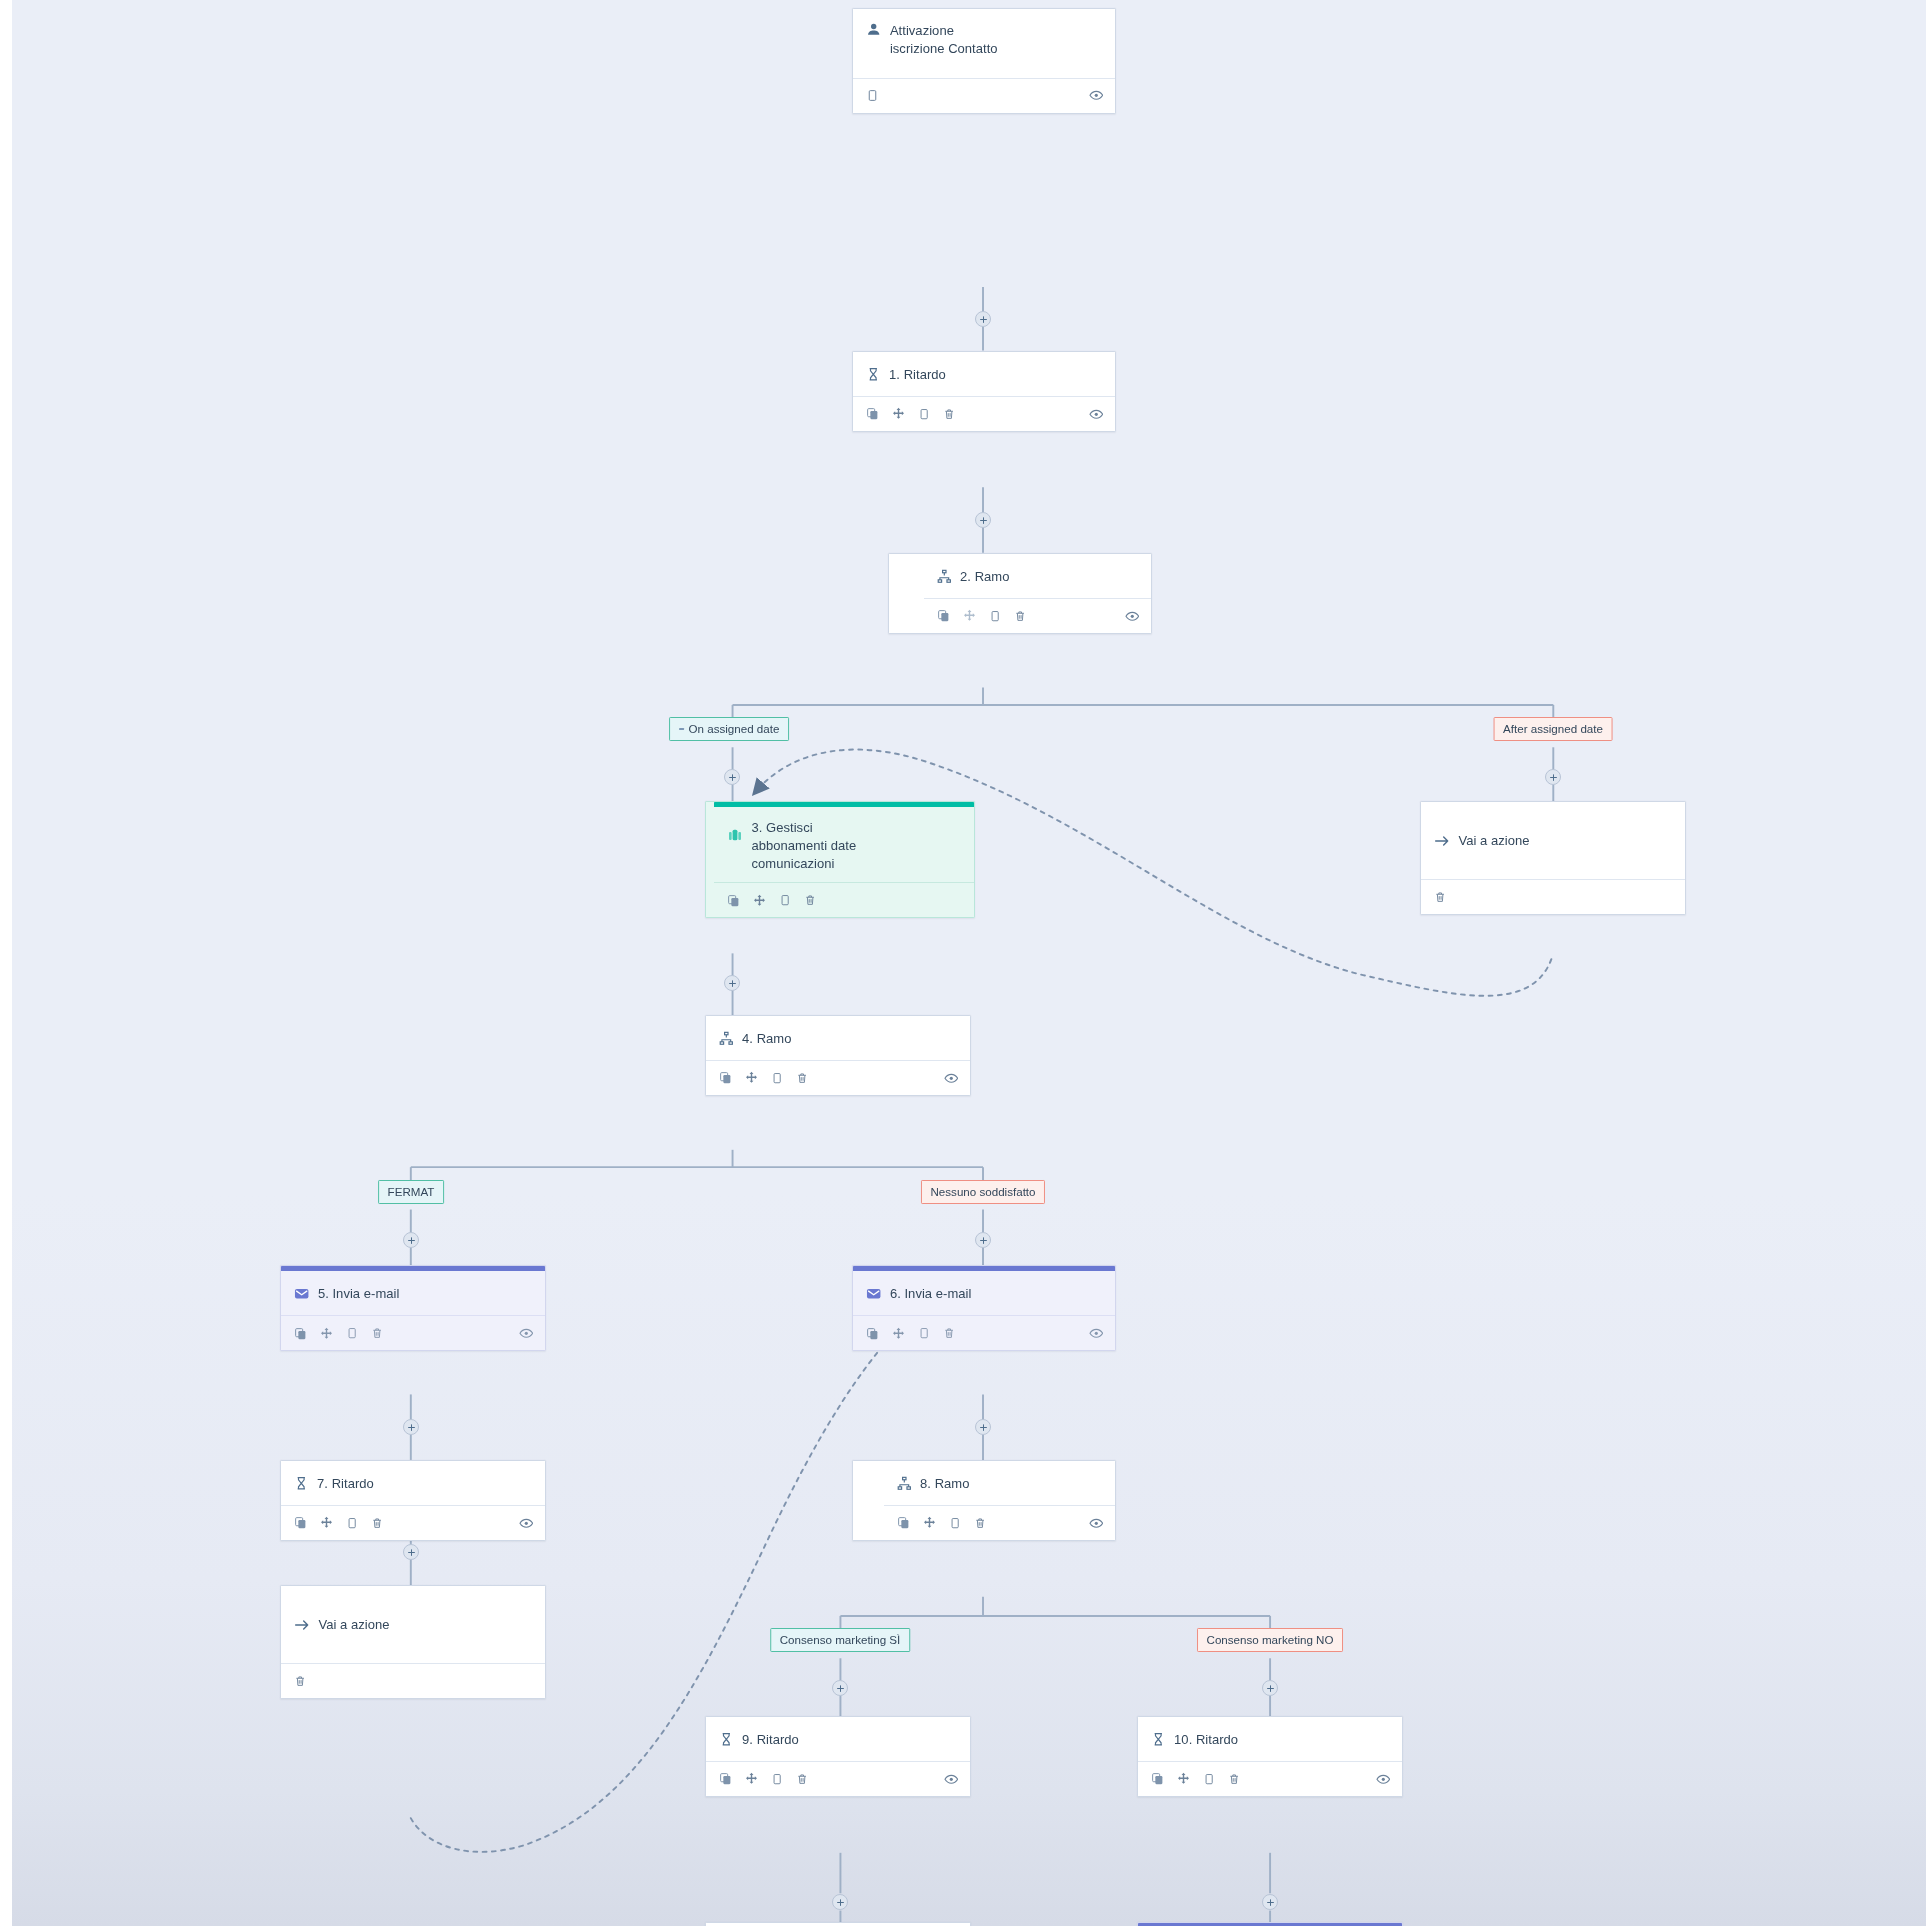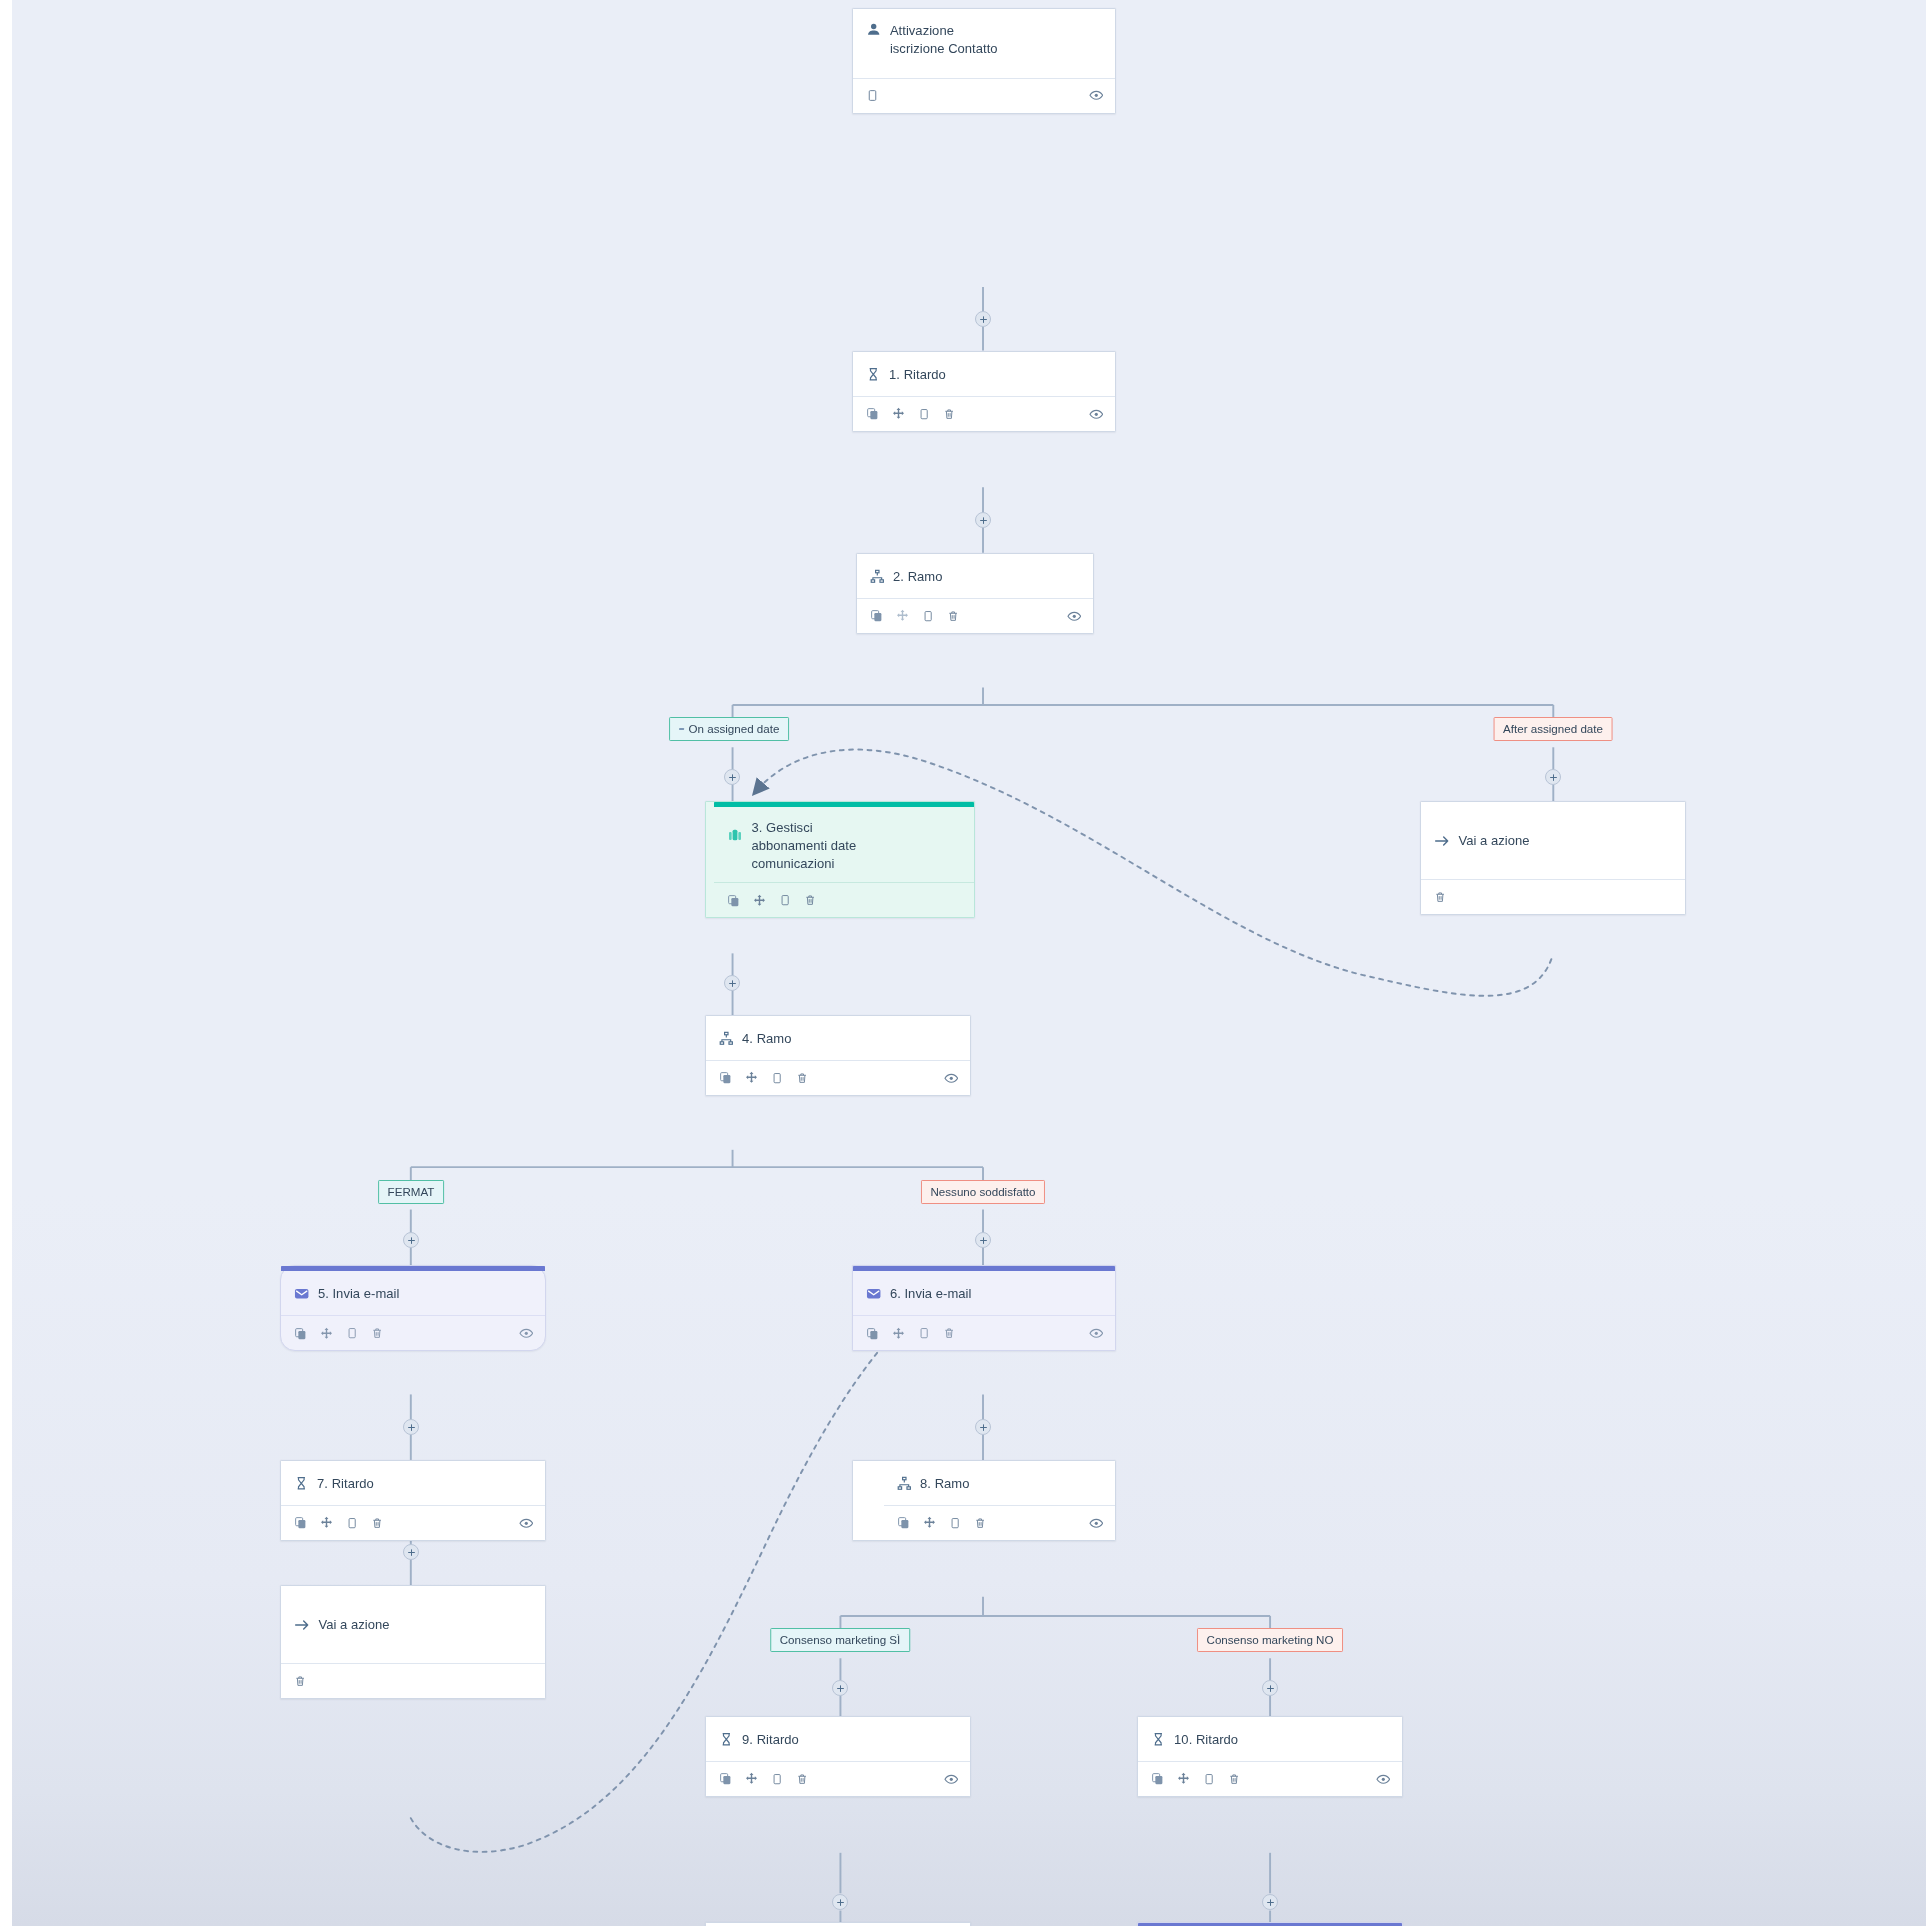--- a/index.html
+++ b/index.html
@@ -264,21 +264,21 @@
       <span class="ic">
         <svg width="14.6" height="14.6" viewBox="0 0 24 24" fill="none" stroke="#6b8199" stroke-width="1.8">
             <path d="M1.6 12S5.4 5.6 12 5.6 22.4 12 22.4 12 18.6 18.4 12 18.4 1.6 12 1.6 12z"></path>
             <circle cx="12" cy="12" r="2.6" fill="#6b8199" stroke="none"></circle>
           </svg>
       </span>
     </div>
   </div>
   <div class="plus" style="left:963px; top:512px;"></div>
 
-  <div class="node" style="left:844px; top:553px; width:238px;">
+  <div class="node" style="left:876px; top:553px; width:264px;padding-left:35px;">
     <div class="body mid">
       <span class="ic">
         <svg width="14.6" height="14.6" viewBox="0 0 24 24" fill="none" stroke="#4e6d8c" stroke-width="1.9">
           <rect x="9.2" y="2.2" width="5.6" height="4"></rect>
             <rect x="2" y="17.8" width="5.6" height="4"></rect>
             <rect x="16.4" y="17.8" width="5.6" height="4"></rect>
           <path d="M12 6.2v4.6M4.8 17.8v-3.4h14.4v3.4M4.8 14.4h14.4"></path>
         </svg>
       </span>
       <span class="title">2. Ramo</span>
@@ -432,21 +432,21 @@
 
   <div class="pill yes" style="left:399px; top:1180px; transform:translateX(-50%);">
     <span>FERMAT</span>
   </div>
   <div class="pill no" style="left:971px; top:1180px; transform:translateX(-50%);">
     <span>Nessuno soddisfatto</span>
   </div>
   <div class="plus" style="left:391px; top:1232px;"></div>
   <div class="plus" style="left:963px; top:1232px;"></div>
 
-  <div class="node email" style="left:268px; top:1265px; width:266px;border-radius:15px;">
+  <div class="node email" style="left:268px; top:1265px; width:266px;">
     <div class="accent"></div>
     <div class="body mid">
       <span class="ic">
         <svg width="15.4" height="15.4" viewBox="0 0 24 24">
           <rect x="1.5" y="4.5" width="21" height="15" rx="3" fill="#6a78d1"></rect>
           <path d="M4 8l8 5.6L20 8" fill="none" stroke="#ffffff" stroke-width="2" stroke-linecap="round" stroke-linejoin="round"></path>
         </svg>
       </span>
       <span class="title">5. Invia e-mail</span>
     </div>

